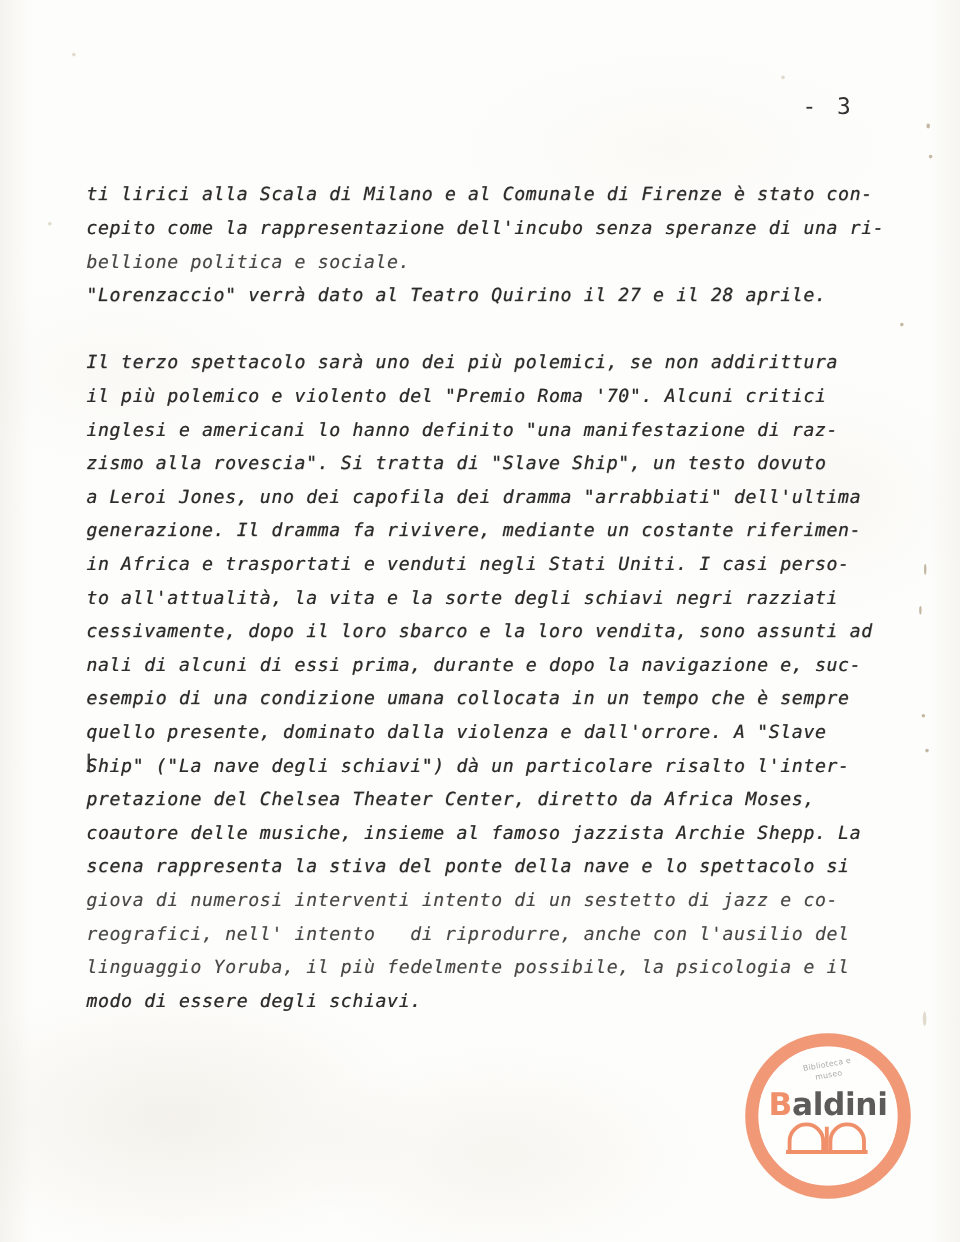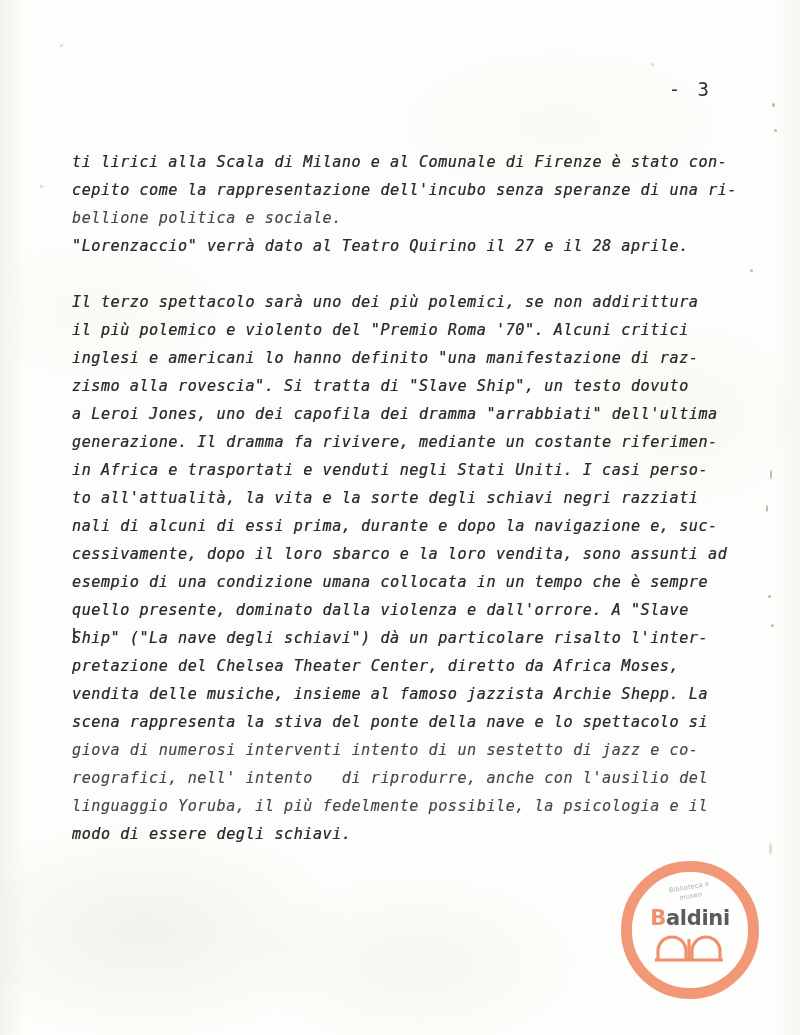--- a/index.html
+++ b/index.html
@@ -135,21 +135,21 @@
     opacity: 0.72;
     white-space: pre-line;
   }
 
   .stamp-word {
     position: absolute;
     left: 50%;
     top: 45px;
     transform: translateX(-50%);
     font-family: "DejaVu Sans", "Liberation Sans", sans-serif;
-    font-size: 21px;
+    font-size: 26px;
     font-weight: bold;
     letter-spacing: -0.3px;
     color: #5d5b59;
     white-space: pre;
   }
   .stamp-word .lead {
     color: #f0906a;
   }
 
   .stamp-book {
@@ -208,27 +208,27 @@
 
     <div class="para spaced">
       <span class="line">Il terzo spettacolo sarà uno dei più polemici, se non addirittura</span>
       <span class="line">il più polemico e violento del "Premio Roma '70". Alcuni critici</span>
       <span class="line">inglesi e americani lo hanno definito "una manifestazione di raz-</span>
       <span class="line">zismo alla rovescia". Si tratta di "Slave Ship", un testo dovuto</span>
       <span class="line">a Leroi Jones, uno dei capofila dei dramma "arrabbiati" dell'ultima</span>
       <span class="line">generazione. Il dramma fa rivivere, mediante un costante riferimen-</span>
       <span class="line">in Africa e trasportati e venduti negli Stati Uniti. I casi perso-</span>
       <span class="line">to all'attualità, la vita e la sorte degli schiavi negri razziati</span>
+      <span class="line">cessivamente, dopo il loro sbarco e la loro vendita, sono assunti ad</span>
       <span class="line">nali di alcuni di essi prima, durante e dopo la navigazione e, suc-</span>
-      <span class="line">cessivamente, dopo il loro sbarco e la loro vendita, sono assunti ad</span>
       <span class="line">esempio di una condizione umana collocata in un tempo che è sempre</span>
       <span class="line">quello presente, dominato dalla violenza e dall'orrore. A "Slave</span>
       <span class="line"><span class="overstrike">Ship" ("La nave degli schiavi") dà un particolare risalto l'inter-</span></span>
       <span class="line">pretazione del Chelsea Theater Center, diretto da Africa Moses,</span>
-      <span class="line">vendita delle musiche, insieme al famoso jazzista Archie Shepp. La</span>
+      <span class="line">coautore delle musiche, insieme al famoso jazzista Archie Shepp. La</span>
       <span class="line">scena rappresenta la stiva del ponte della nave e lo spettacolo si</span>
       <span class="line faint">giova di numerosi interventi intento di un sestetto di jazz e co-</span>
       <span class="line faint">reografici, nell' intento   di riprodurre, anche con l'ausilio del</span>
       <span class="line faint">linguaggio Yoruba, il più fedelmente possibile, la psicologia e il</span>
       <span class="line">modo di essere degli schiavi.</span>
     </div>
 
   </div>
 
   <div class="stamp">

